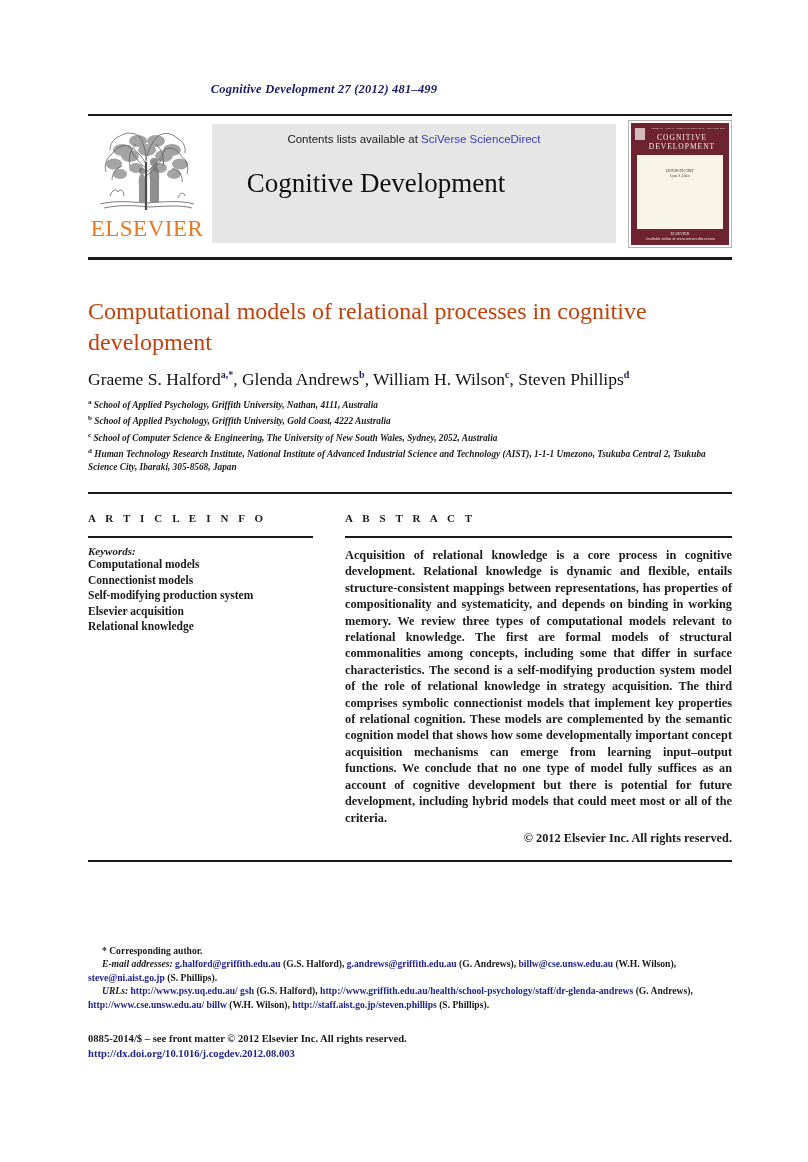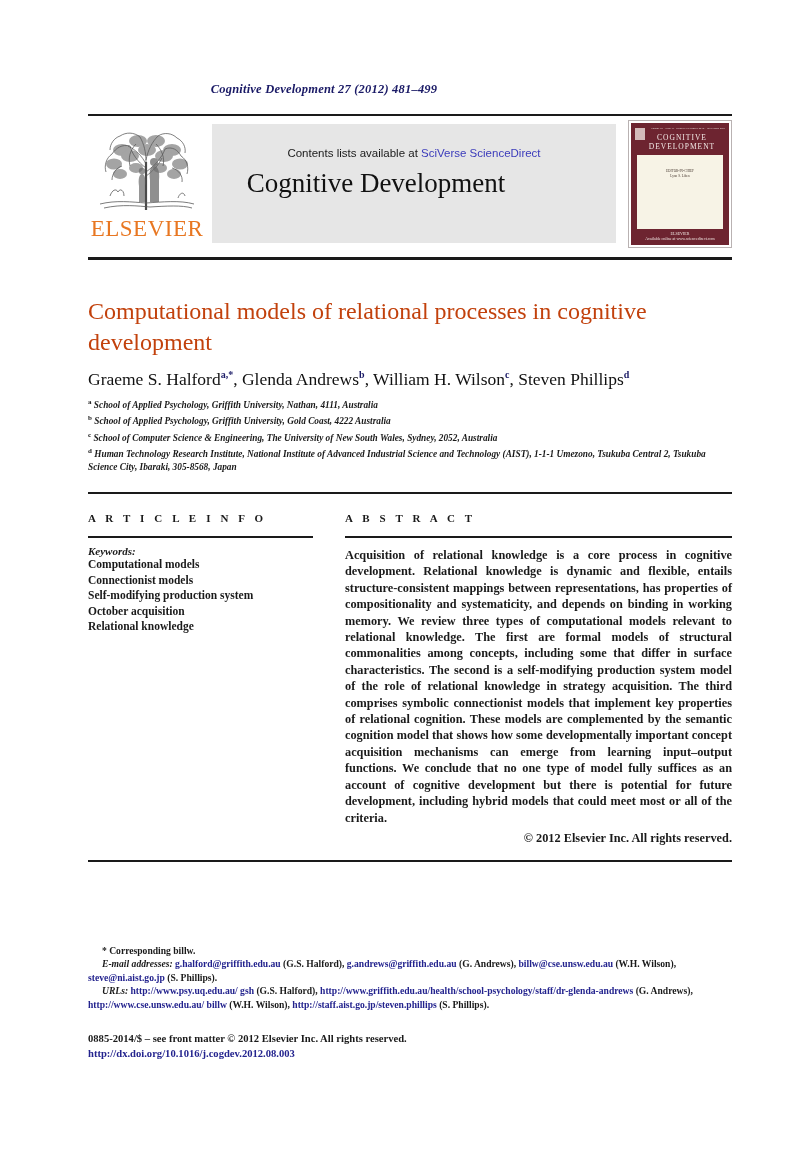--- a/index.html
+++ b/index.html
@@ -72,21 +72,21 @@
   }
 
   .journal-band {
     position: absolute;
     left: 124px; top: 4px;
     width: 404px; height: 119px;
     background: #e6e6e6;
   }
   .contents-line {
     position: absolute;
-    left: 0; top: 23px;
+    left: 0; top: 9px;
     width: 404px;
     text-align: center;
     font-family: "Liberation Sans", sans-serif;
     font-size: 11.5px;
     color: #1a1a1a;
   }
   .contents-line .sd-link {
     color: #3b3bbb;
   }
   .journal-name {
@@ -444,35 +444,35 @@
 
   <div class="sec-rule-top"></div>
 
   <div class="info-col">
     <div class="sec-head">A R T I C L E   I N F O</div>
     <div class="sec-subrule"></div>
     <div class="keywords-label">Keywords:</div>
     <div class="keyword">Computational models</div>
     <div class="keyword">Connectionist models</div>
     <div class="keyword">Self-modifying production system</div>
-    <div class="keyword">October acquisition</div>
+    <div class="keyword">Elsevier acquisition</div>
     <div class="keyword">Relational knowledge</div>
   </div>
 
   <div class="abstract-col">
     <div class="sec-head">A B S T R A C T</div>
     <div class="sec-subrule"></div>
     <div class="abstract-body">Acquisition of relational knowledge is a core process in cognitive development. Relational knowledge is dynamic and flexible, entails structure-consistent mappings between representations, has properties of compositionality and systematicity, and depends on binding in working memory. We review three types of computational models relevant to relational knowledge. The first are formal models of structural commonalities among concepts, including some that differ in surface characteristics. The second is a self-modifying production system model of the role of relational knowledge in strategy acquisition. The third comprises symbolic connectionist models that implement key properties of relational cognition. These models are complemented by the semantic cognition model that shows how some developmentally important concept acquisition mechanisms can emerge from learning input–output functions. We conclude that no one type of model fully suffices as an account of cognitive development but there is potential for future development, including hybrid models that could meet most or all of the criteria.</div>
     <div class="copyright">© 2012 Elsevier Inc. All rights reserved.</div>
   </div>
 
   <div class="sec-rule-bottom"></div>
 
   <div class="footnotes">
-    <span class="fn-line">* Corresponding billw.</span>
+    <span class="fn-line">* Corresponding author.</span>
     <span class="fn-line"><span class="fn-label">E-mail addresses:</span>
       <span class="link">g.halford@griffith.edu.au</span> <span>(G.S. Halford)</span>,
       <span class="link">g.andrews@griffith.edu.au</span> <span>(G. Andrews)</span>,
       <span class="link">billw@cse.unsw.edu.au</span> <span>(W.H. Wilson)</span>,
       <span class="link">steve@ni.aist.go.jp</span> <span>(S. Phillips)</span>.</span>
     <span class="fn-line"><span class="fn-label">URLs:</span>
       <span class="link">http://www.psy.uq.edu.au/ gsh</span> <span>(G.S. Halford)</span>,
       <span class="link">http://www.griffith.edu.au/health/school-psychology/staff/dr-glenda-andrews</span> <span>(G. Andrews)</span>,
       <span class="link">http://www.cse.unsw.edu.au/ billw</span> <span>(W.H. Wilson)</span>,
       <span class="link">http://staff.aist.go.jp/steven.phillips</span> <span>(S. Phillips)</span>.</span>

